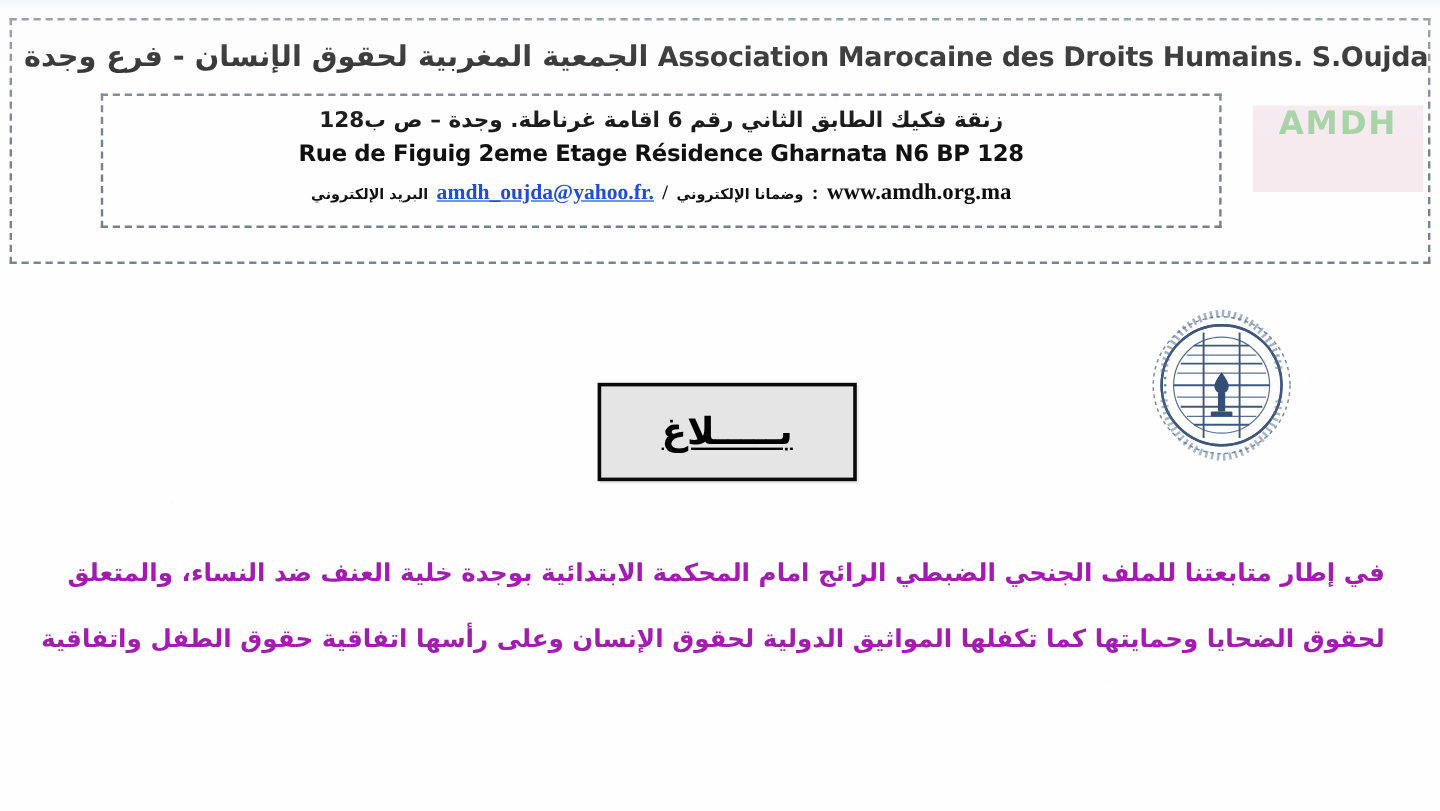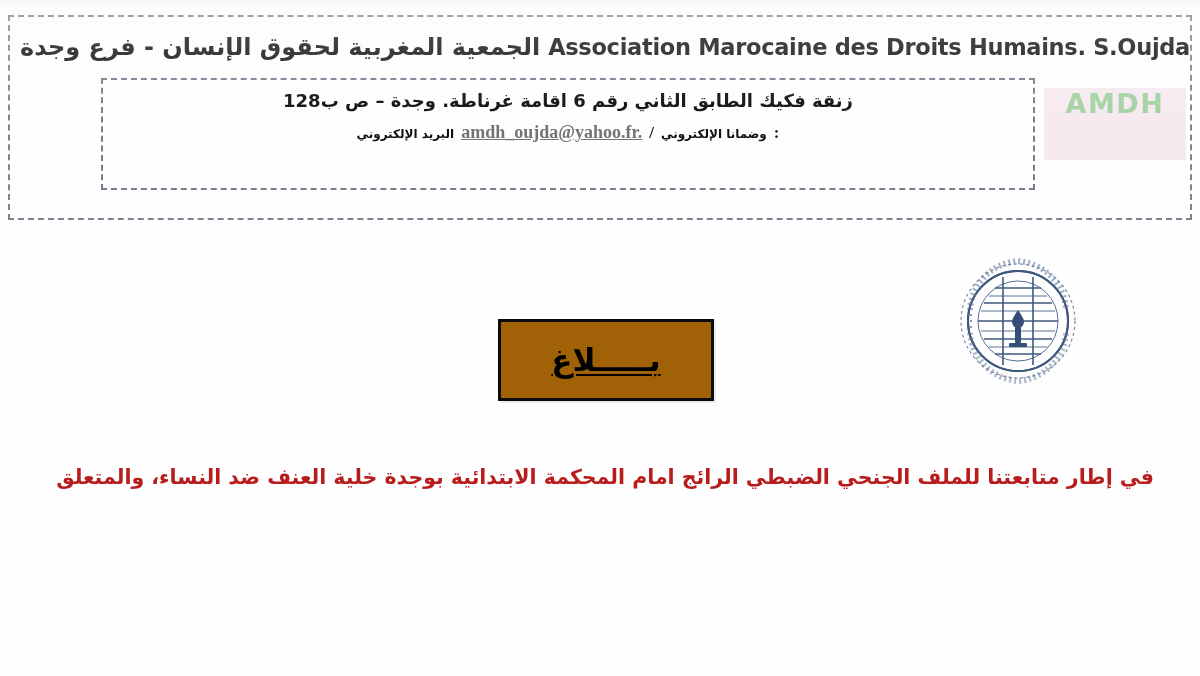--- a/index.html
+++ b/index.html
@@ -72,21 +72,21 @@
   .org-titles .fr {
     direction: ltr;
     unicode-bidi: isolate;
     font-size: 22.5px;
     font-weight: 700;
     letter-spacing: -0.3px;
   }
 
   #address-box {
     position: absolute;
-    left: 91px;
+    left: 74px;
     top: 61px;
     width: 934px;
     height: 112px;
     border: 2px dashed #767f8e;
     box-sizing: border-box;
   }
   .addr-line {
     text-align: center;
     white-space: nowrap;
     font-family: "DejaVu Sans", "Liberation Sans", sans-serif;
@@ -119,21 +119,21 @@
   }
   .contact-line .lbl {
     font-family: "DejaVu Sans", "Liberation Sans", sans-serif;
     font-size: 12px;
     color: #111;
   }
   .contact-line .mail {
     direction: ltr;
     unicode-bidi: isolate;
     font-family: "Liberation Serif", serif;
-    color: #737373;
+    color: #1d4ed8;
     text-decoration: underline;
     font-size: 18px;
   }
   .contact-line .sep {
     font-family: "Liberation Serif", serif;
     color: #111;
   }
   .contact-line .web {
     direction: ltr;
     unicode-bidi: isolate;
@@ -177,21 +177,21 @@
 
   
   #balagh-box {
     position: absolute;
     left: 498px;
     top: 319px;
     width: 216px;
     height: 82px;
     border: 3px solid #0b0b0b;
     box-sizing: border-box;
-    background: #a16207;
+    background: #e5e5e5;
     display: flex;
     align-items: center;
     justify-content: center;
     box-shadow: 2px 2px 0 rgba(0,0,0,.07);
   }
   #balagh-box .txt {
     direction: rtl;
     font-family: "DejaVu Sans", "Liberation Sans", sans-serif;
     font-weight: 700;
     font-size: 31px;
@@ -206,21 +206,21 @@
   #body-text {
     position: absolute;
     left: 48px;
     top: 450px;
     width: 1106px;
     direction: rtl;
     text-align: justify;
     font-family: "DejaVu Sans", "Liberation Sans", sans-serif;
     font-size: 20.5px;
     font-weight: 600;
-    color: #b91c1c;
+    color: #a21caf;
     line-height: 55px;
   }
   #body-text p {
     margin: 0;
     white-space: nowrap;
   }
 </style>
 </head>
 <body>
 
@@ -230,21 +230,23 @@
 
   <div id="letterhead">
 
     <div class="org-titles">
       <span class="fr">Association Marocaine des Droits Humains. S.Oujda</span>
       <span class="ar">الجمعية المغربية لحقوق الإنسان - فرع  وجدة</span>
     </div>
 
     <div id="address-box">
       <div class="addr-line addr-ar">زنقة  فكيك الطابق الثاني رقم 6 اقامة غرناطة. وجدة – ص ب128</div>
+      <div class="addr-line addr-fr">Rue de Figuig 2eme Etage Résidence Gharnata N6 BP 128</div>
       <div class="contact-line">
+        <span class="web">www.amdh.org.ma</span>
         <span class="colon">:</span>
         <span class="lbl">وضمانا الإلكتروني</span>
         <span class="sep">/</span>
         <span class="mail">amdh_oujda@yahoo.fr.</span>
         <span class="lbl">البريد الإلكتروني</span>
       </div>
     </div>
   </div>
 
   <div id="amdh-watermark">
@@ -288,16 +290,17 @@
       <path d="M15 78 A52 52 0 0 0 63 126 A52 52 0 0 0 111 78" fill="none" stroke="#4a6288" stroke-width="6" stroke-dasharray="2 3" opacity=".5"></path>
     </svg>
   </div>
 
   <div id="balagh-box">
     <span class="txt">بـــــلاغ</span>
   </div>
 
   <div id="body-text">
     <p>في إطار  متابعتنا للملف الجنحي الضبطي الرائج امام المحكمة الابتدائية بوجدة خلية العنف ضد النساء، والمتعلق</p>
+    <p>لحقوق الضحايا وحمايتها كما تكفلها المواثيق الدولية لحقوق الإنسان وعلى رأسها اتفاقية حقوق الطفل واتفاقية</p>
   </div>
 
   <div id="scan-noise"></div>
 </div>
 
 </body></html>

